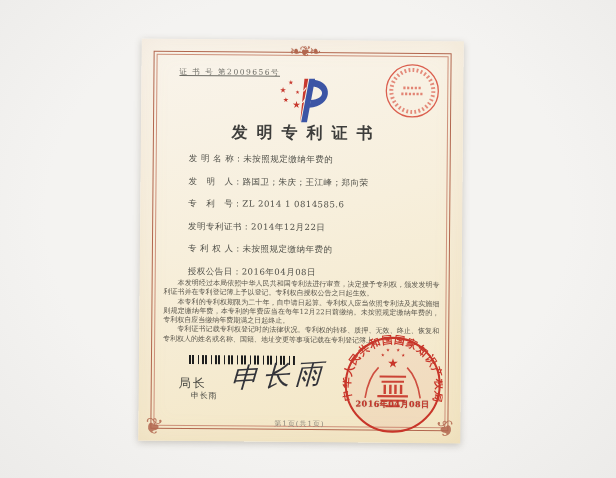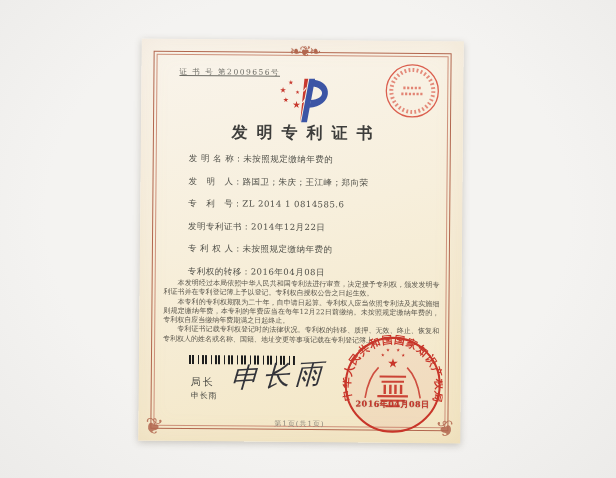--- a/index.html
+++ b/index.html
@@ -38,21 +38,21 @@
   .fvalue{letter-spacing:.5px;}
   .body{
     position:absolute;left:24px;top:240px;width:276px;
     font-size:7px;line-height:9.3px;color:#5a564c;text-align:justify;
   }
   .body p{margin:0;text-indent:14px;}
   .barcode{
     position:absolute;left:50px;top:316px;width:106px;height:9px;
     background:repeating-linear-gradient(90deg,#1e1e1e 0 2px,transparent 2px 3px,#1e1e1e 3px 5px,transparent 5px 9px,#1e1e1e 9px 10px,transparent 10px 13px);
   }
-  .dir-title{position:absolute;left:52px;top:336px;font-size:10px;color:#4a4a44;letter-spacing:2px;}
+  .dir-title{position:absolute;left:40px;top:336px;font-size:12px;color:#4a4a44;letter-spacing:2px;}
   .dir-name{position:absolute;left:52px;top:351px;font-size:8px;color:#4a4a44;letter-spacing:1px;}
   .autograph{
     position:absolute;left:92px;top:318px;font-size:27px;font-style:italic;color:#33343a;
     transform:rotate(-4deg) skewX(-6deg);letter-spacing:5px;white-space:nowrap;
   }
   .seal{position:absolute;left:204px;top:294px;}
   .seal-date{
     position:absolute;left:206px;top:358px;width:96px;text-align:center;
     font-size:8px;font-weight:bold;color:#c8362a;letter-spacing:.5px;
     text-shadow:0 0 1px rgba(70,45,35,.55);white-space:nowrap;
@@ -115,21 +115,21 @@
     </div>
     <div class="frow">
       <span class="flabel">发明专利证书：</span>
       <span class="fvalue">2014年12月22日</span>
     </div>
     <div class="frow">
       <span class="flabel">专 利 权 人：</span>
       <span class="fvalue">未按照规定缴纳年费的</span>
     </div>
     <div class="frow">
-      <span class="flabel">专利权的转移：</span>
+      <span class="flabel">授权公告日：</span>
       <span class="fvalue">2016年04月08日</span>
     </div>
   </div>
 
   <div class="body">
     <p>本发明经过本局依照中华人民共和国专利法进行审查，决定授予专利权，颁发发明专利证书并在专利登记簿上予以登记。专利权自授权公告之日起生效。</p>
     <p>本专利的专利权期限为二十年，自申请日起算。专利权人应当依照专利法及其实施细则规定缴纳年费，本专利的年费应当在每年12月22日前缴纳。未按照规定缴纳年费的，专利权自应当缴纳年费期满之日起终止。</p>
     <p>专利证书记载专利权登记时的法律状况。专利权的转移、质押、无效、终止、恢复和专利权人的姓名或名称、国籍、地址变更等事项记载在专利登记簿上。</p>
   </div>
 

